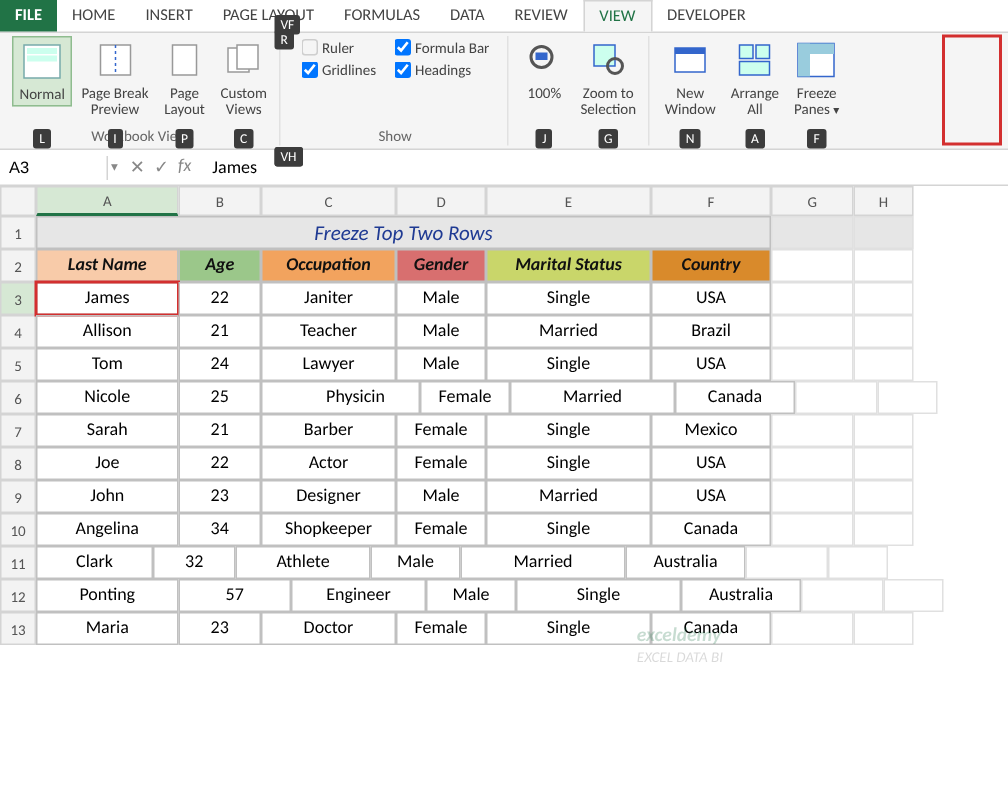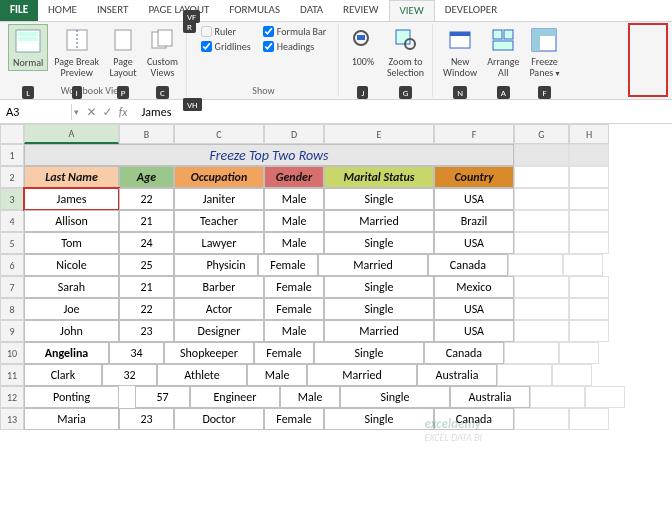--- a/index.html
+++ b/index.html
@@ -299,21 +299,21 @@
           <div class="cell" style="width: 90px;">Lawyer</div>
           <div class="cell" style="width: 60px;">Male</div>
           <div class="cell" style="width: 110px;">Single</div>
           <div class="cell" style="width: 80px;">USA</div>
           <div class="cell" style="width: 55px; border: 1px solid rgb(224, 224, 224);"></div>
           <div class="cell" style="width: 40px; border: 1px solid rgb(224, 224, 224);"></div>
         </div>
         <div class="row">
           <div class="cell" style="width: 95px;">Nicole</div>
           <div class="cell" style="width: 55px;">25</div>
-          <div class="cell" style="width: 84px; padding-left: 20px;">Physicin</div>
+          <div class="cell" style="width: 106px; padding-left: 20px;">Physicin</div>
           <div class="cell" style="width: 60px;">Female</div>
           <div class="cell" style="width: 110px;">Married</div>
           <div class="cell" style="width: 80px;">Canada</div>
           <div class="cell" style="width: 55px; border: 1px solid rgb(224, 224, 224);"></div>
           <div class="cell" style="width: 40px; border: 1px solid rgb(224, 224, 224);"></div>
         </div>
         <div class="row">
           <div class="cell" style="width: 95px;">Sarah</div>
           <div class="cell" style="width: 55px;">21</div>
           <div class="cell" style="width: 90px;">Barber</div>
@@ -337,42 +337,42 @@
           <div class="cell" style="width: 95px;">John</div>
           <div class="cell" style="width: 55px;">23</div>
           <div class="cell" style="width: 90px;">Designer</div>
           <div class="cell" style="width: 60px;">Male</div>
           <div class="cell" style="width: 110px;">Married</div>
           <div class="cell" style="width: 80px;">USA</div>
           <div class="cell" style="width: 55px; border: 1px solid rgb(224, 224, 224);"></div>
           <div class="cell" style="width: 40px; border: 1px solid rgb(224, 224, 224);"></div>
         </div>
         <div class="row">
-          <div class="cell" style="width: 85px; font-weight: bold;">Angelina</div>
+          <div class="cell" style="width: 95px;">Angelina</div>
           <div class="cell" style="width: 55px;">34</div>
           <div class="cell" style="width: 90px;">Shopkeeper</div>
           <div class="cell" style="width: 60px;">Female</div>
           <div class="cell" style="width: 110px;">Single</div>
           <div class="cell" style="width: 80px;">Canada</div>
           <div class="cell" style="width: 55px; border: 1px solid rgb(224, 224, 224);"></div>
           <div class="cell" style="width: 40px; border: 1px solid rgb(224, 224, 224);"></div>
         </div>
         <div class="row">
           <div class="cell" style="width: 78px;">Clark</div>
           <div class="cell" style="width: 55px;">32</div>
           <div class="cell" style="width: 90px;">Athlete</div>
           <div class="cell" style="width: 60px;">Male</div>
           <div class="cell" style="width: 110px;">Married</div>
           <div class="cell" style="width: 80px;">Australia</div>
           <div class="cell" style="width: 55px; border: 1px solid rgb(224, 224, 224);"></div>
           <div class="cell" style="width: 40px; border: 1px solid rgb(224, 224, 224);"></div>
         </div>
         <div class="row">
           <div class="cell" style="width: 95px;">Ponting</div>
-          <div class="cell" style="width: 55px; margin-left: 16px;">57</div>
+          <div class="cell" style="width: 75px;">57</div>
           <div class="cell" style="width: 90px;">Engineer</div>
           <div class="cell" style="width: 60px;">Male</div>
           <div class="cell" style="width: 110px;">Single</div>
           <div class="cell" style="width: 80px;">Australia</div>
           <div class="cell" style="width: 55px; border: 1px solid rgb(224, 224, 224);"></div>
           <div class="cell" style="width: 40px; border: 1px solid rgb(224, 224, 224);"></div>
         </div>
         <div class="row">
           <div class="cell" style="width: 95px;">Maria</div>
           <div class="cell" style="width: 55px;">23</div>

